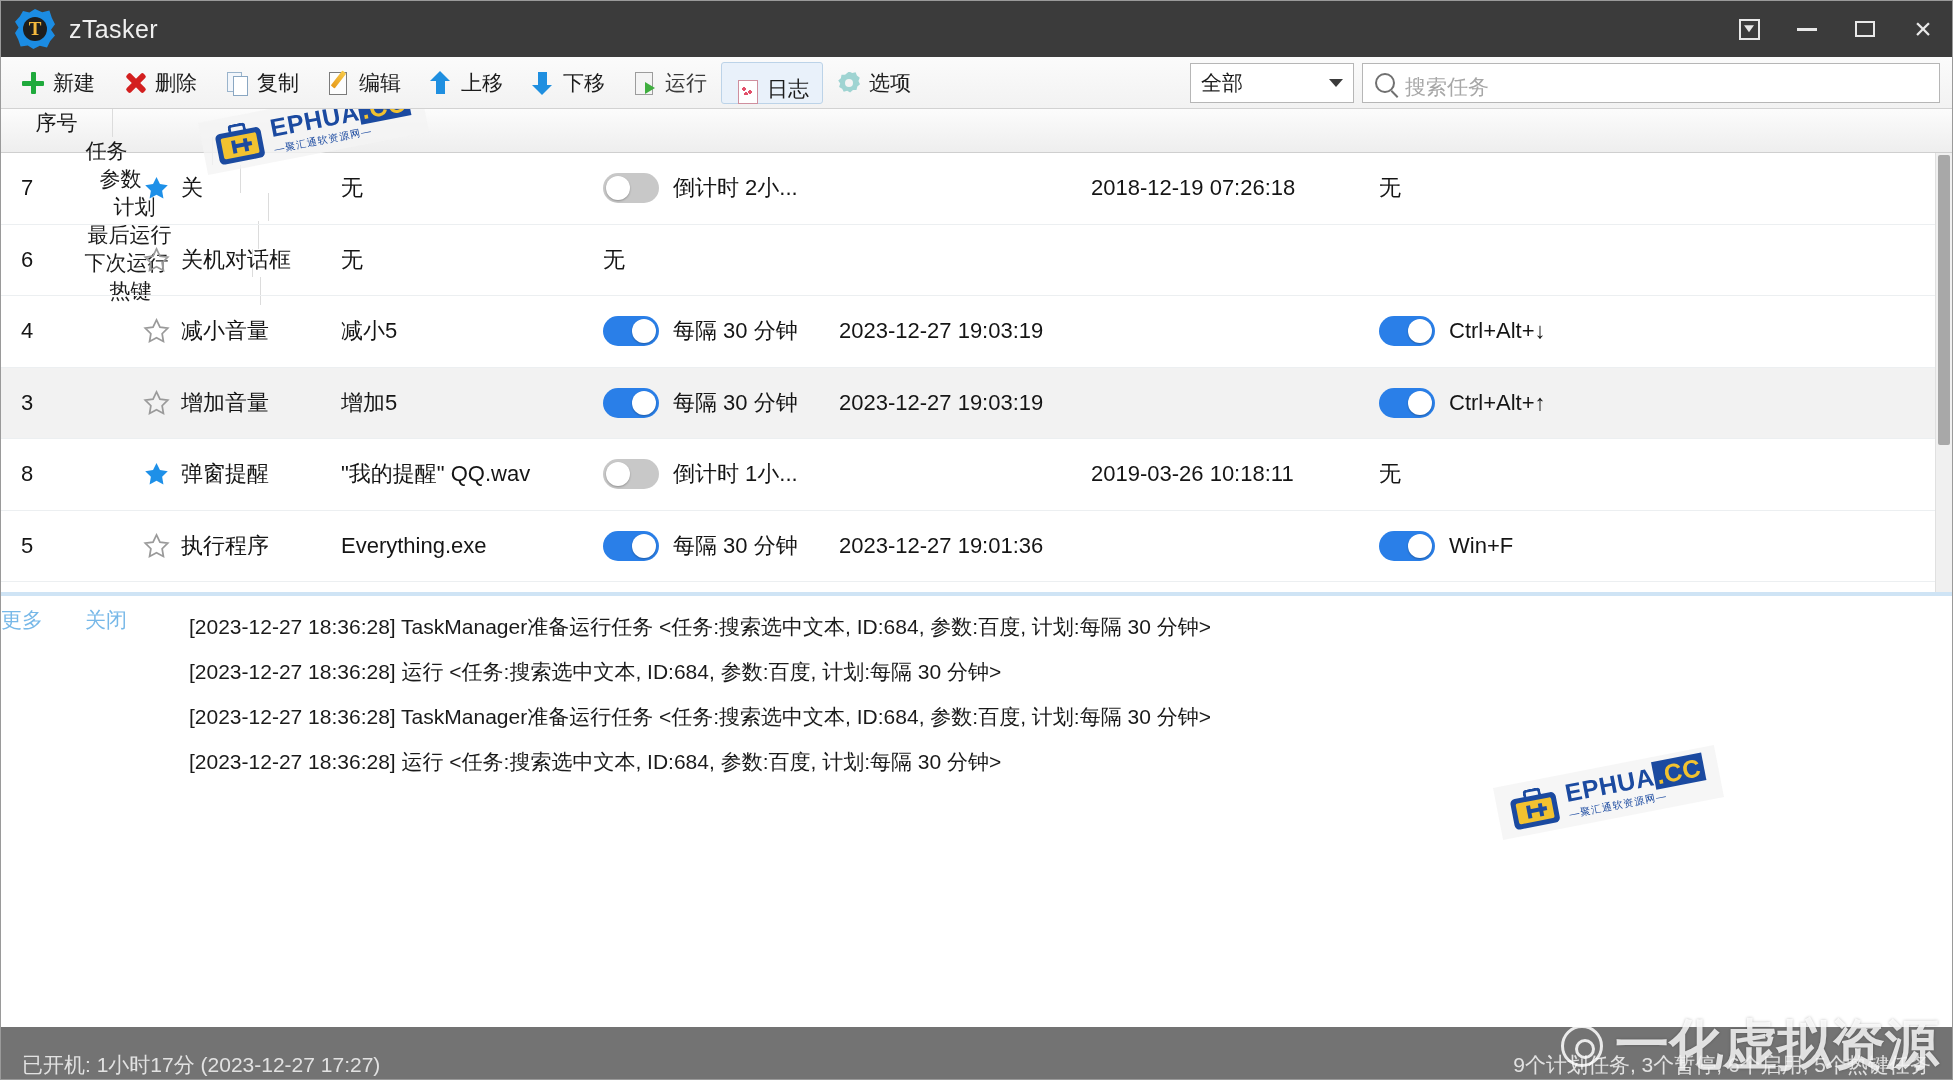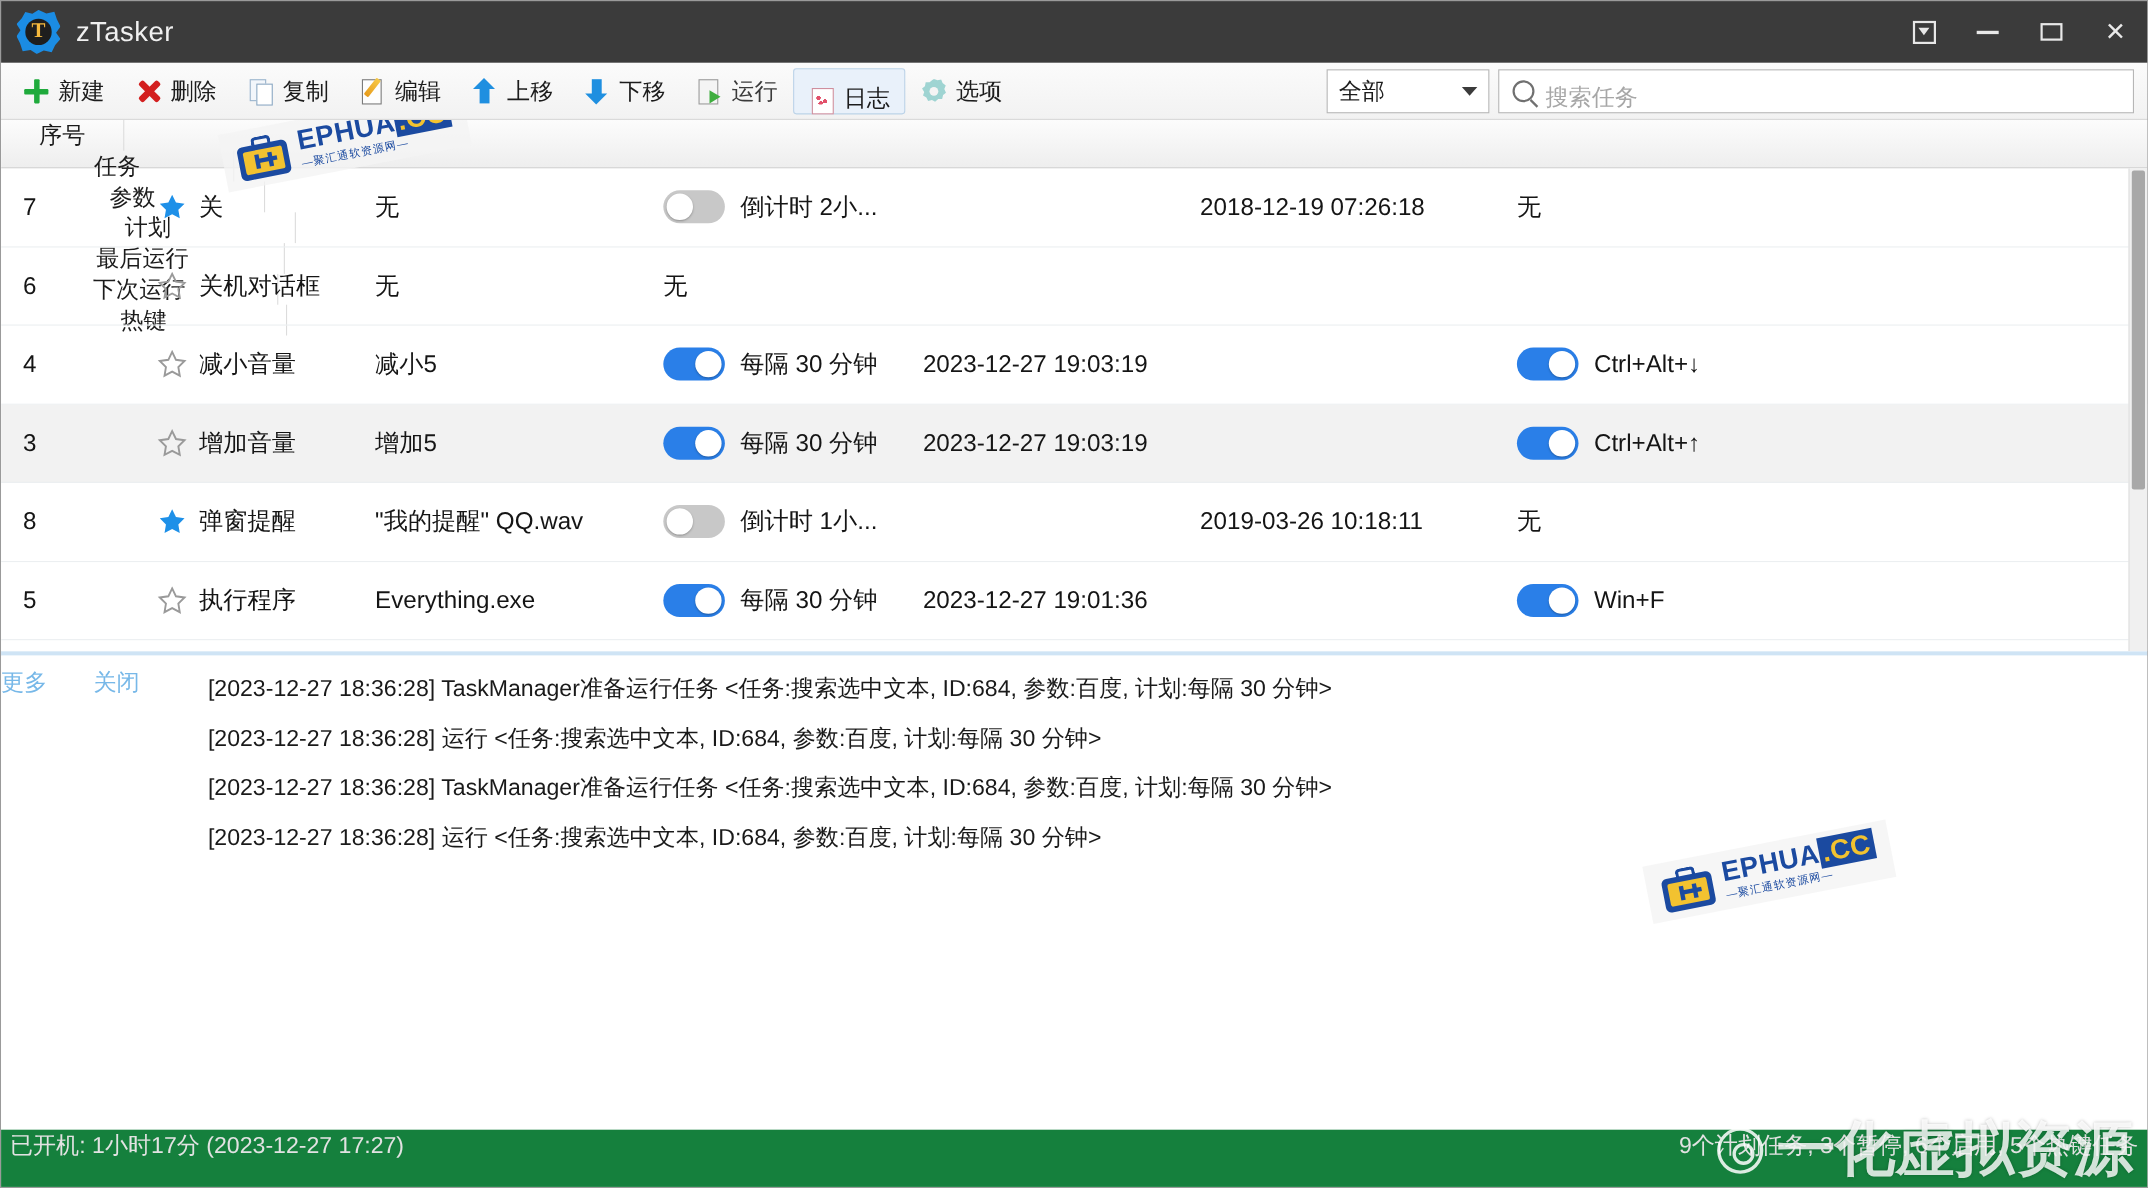--- a/index.html
+++ b/index.html
@@ -168,21 +168,21 @@
                        42% 88%, 26% 92%, 19% 78%, 5% 70%, 10% 55%,
                        1% 41%, 13% 31%, 16% 15%, 32% 15%);
   }
   .ic-gear::after {
     content:""; position:absolute; left:8px; top:8px; width:8px; height:8px;
     background:#f4f4f4; border-radius:50%;
   }
 
   .filter-select {
     margin-left: auto;
-    width: 148px; height: 40px;
+    width: 164px; height: 40px;
     background: #fff; border: 1px solid #b6b6b6;
     display: flex; align-items: center; padding: 0 10px;
     font-size: 21px; color: #1c1c1c;
   }
   .filter-select .caret {
     margin-left: auto;
     border-left: 7px solid transparent; border-right: 7px solid transparent;
     border-top: 8px solid #3b3b3b;
   }
   .search-box {
@@ -195,21 +195,21 @@
     width: 20px; height: 20px; flex: 0 0 20px;
     border: 2px solid #707070; border-radius: 50%; position: relative;
   }
   .search-icon::after {
     content:""; position:absolute; right:-6px; bottom:-4px;
     width:9px; height:2px; background:#707070; transform: rotate(45deg);
   }
   .search-box input {
     border: none; outline: none; flex: 1;
     font-size: 21px; color: #1c1c1c;
-    font-family: Liberation Serif, serif;
+    font-family: Liberation Mono, monospace;
     margin-top: 12px;
   }
   .search-box input::placeholder { color: #a7a7a7; }
 
   
   .table-wrap {
     flex: 0 0 auto; position: relative;
     background: #fff; overflow: hidden;
     height: 483px;
   }
@@ -291,23 +291,23 @@
     color: #77b8e8; font-size: 21px;
   }
   .log-lines { padding: 8px 0 0 16px; }
   .log-line {
     font-size: 21px; color: #1a1a1a; line-height: 45px; white-space: nowrap;
   }
 
   
   .statusbar {
     flex: 0 0 52px; height: 52px;
-    background: #15803d; color: #e2e2e2;
-    display: flex; align-items: flex-start;
-    padding: 0 8px; font-size: 21px;
+    background: #737373; color: #e2e2e2;
+    display: flex; align-items: flex-end;
+    padding: 0 21px; font-size: 21px;
     position: relative;
   }
   .status-right { margin-left: auto; }
 
   
   .wm { position: absolute; pointer-events: none; }
   .wm-strip {
     background: rgba(244,244,244,.78);
     transform: rotate(-11deg);
     display: flex; align-items: center; gap: 10px;

